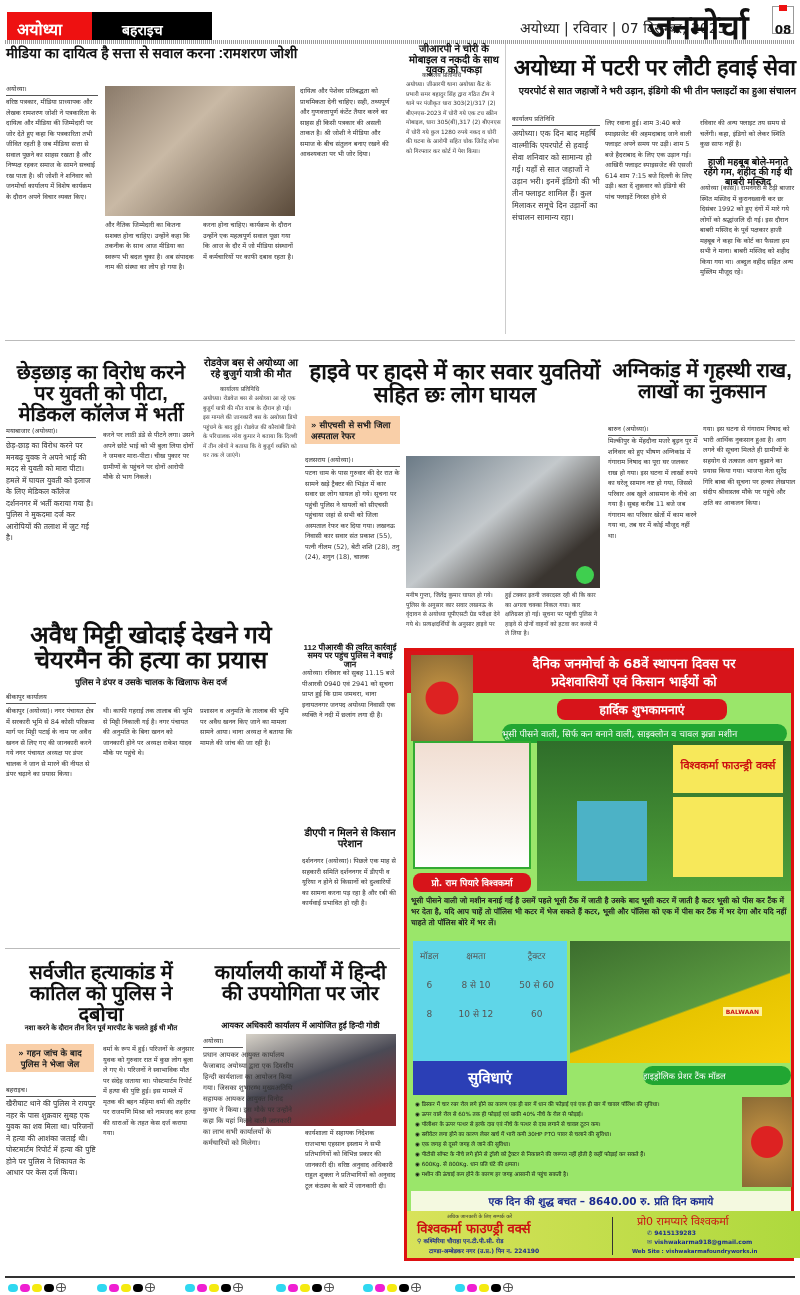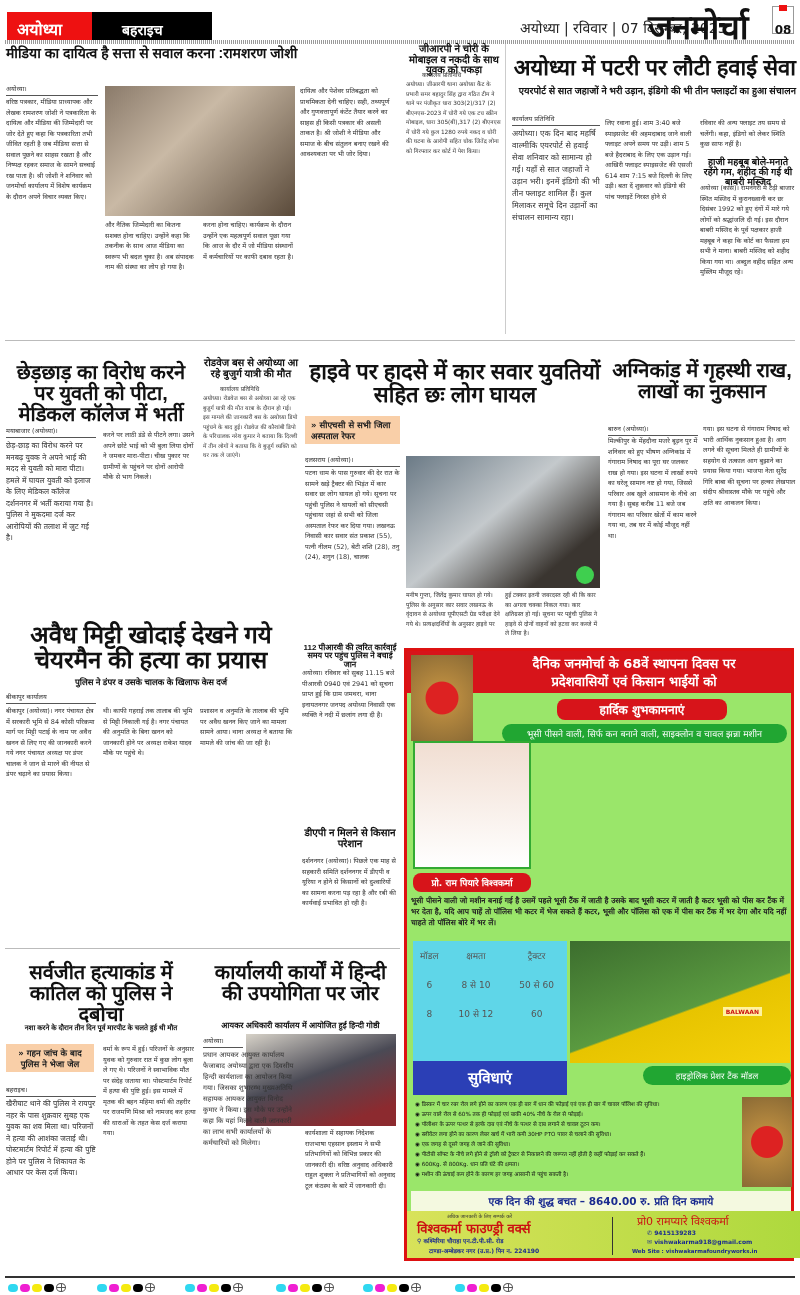--- a/index.html
+++ b/index.html
@@ -15,21 +15,21 @@
 .pageno:before{content:"";position:absolute;top:-2px;left:6px;width:8px;height:6px;background:#e11}
 .h1{font-family:"Liberation Sans",sans-serif;font-weight:bold;line-height:1.05;color:#111}
 .txt{font-size:6.5px;line-height:10.5px;color:#333;overflow:hidden}
 .byline{font-size:6.5px;color:#333;border-bottom:1px solid #555;padding-bottom:2px}
 .photo{background:linear-gradient(135deg,#8a7a6a,#c9b9a5 40%,#5a4a3a);}
 .vline{position:absolute;width:1px;background:#ccc}
 .callout{background:#f9cfa8;font-weight:bold;color:#222;padding:3px 6px}
 .ad{position:absolute;left:404px;top:648px;width:390px;height:613px;border:3px solid #d11;background:#9ae66a}
 .ad .top{background:#d7141a;color:#fff;font-weight:bold;text-align:center;font-size:13px;line-height:18px;padding:4px 0 2px 70px}
 .ad .pill{background:#d7141a;color:#fff;font-weight:bold;text-align:center;border-radius:8px}
-.ad .greenbar{background:#21a632;color:#fff;text-align:center;font-size:9px;border-radius:10px}
+.ad .greenbar{background:#21a632;color:#fff;text-align:left;font-size:9px;border-radius:10px}
 .cmyk{position:absolute;top:1283px;display:flex;gap:2px;align-items:center}
 .cmyk span{width:10px;height:8px;border-radius:5px;display:inline-block}
 .reg{width:10px;height:9px;border:1px solid #555;border-radius:50%;position:relative}
 .reg:before{content:"";position:absolute;left:4px;top:0;width:1px;height:8px;background:#555}
 .reg:after{content:"";position:absolute;top:3px;left:0;width:9px;height:1px;background:#555}
 table.spec{border-collapse:collapse;width:100%;font-size:9px;color:#555}
 table.spec td{text-align:center;padding:8px 0}
 </style>
 </head>
 <body>
@@ -124,20 +124,25 @@
 <div class="ad">
   <div class="abs" style="left:4px;top:4px;width:62px;height:86px;background:radial-gradient(circle,#d22 30%,#b6893f 32%,#8a6a35)"></div>
   <div class="top">
     <div>दैनिक जनमोर्चा के 68वें स्थापना दिवस पर</div>
     <div>प्रदेशवासियों एवं किसान भाईयों को</div>
   </div>
   <div class="pill abs" style="top:48px;left:150px;width:170px;font-size:12px;padding:2px 0">हार्दिक शुभकामनाएं</div>
   <div class="greenbar abs" style="top:73px;left:95px;width:285px;padding:3px 0">भूसी पीसने वाली, सिर्फ कन बनाने वाली, साइक्लोन व चावल झन्ना मशीन</div>
   <div class="abs" style="top:90px;left:6px;width:118px;height:128px;background:linear-gradient(180deg,#f1ded2,#fff);border:2px solid #3a3;"></div>
   <div class="pill abs" style="top:222px;left:6px;width:118px;font-size:9px;padding:3px 0">प्रो. राम पियारे विश्वकर्मा</div>
+  <div class="abs" style="top:90px;left:130px;width:254px;height:150px;background:linear-gradient(180deg,#2f6e2a,#4fa13a);">
+    <div class="abs" style="top:4px;left:136px;width:110px;height:48px;background:#f7e85a;color:#c11;font-weight:bold;font-size:11px;text-align:center;padding-top:12px">विश्वकर्मा फाउन्ड्री वर्क्स</div>
+    <div class="abs" style="top:60px;left:40px;width:70px;height:80px;background:#4cb2c6"></div>
+    <div class="abs" style="top:56px;left:136px;width:110px;height:80px;background:#f7e85a"></div>
+  </div>
   <div class="abs" style="top:244px;left:4px;width:380px;font-size:7.5px;line-height:11px;font-weight:bold;color:#222">भूसी पीसने वाली जो मशीन बनाई गई है उसमें पहले भूसी टैंक में जाती है उसके बाद भूसी कटर में जाती है कटर भूसी को पीस कर टैंक में भर देता है, यदि आप चाहें तो पॉलिस भी कटर में भेज सकते हैं कटर, भूसी और पॉलिस को एक में पीस कर टैंक में भर देगा और यदि नहीं चाहते तो पॉलिस बोरे में भर लें।</div>
   <div class="abs" style="top:290px;left:6px;width:154px;height:150px;background:#5fd6e8">
     <table class="spec">
       <tbody>
           <tr>
         <td>मॉडल</td>
         <td>क्षमता</td>
         <td>ट्रैक्टर</td>
       </tr>
       <tr>

